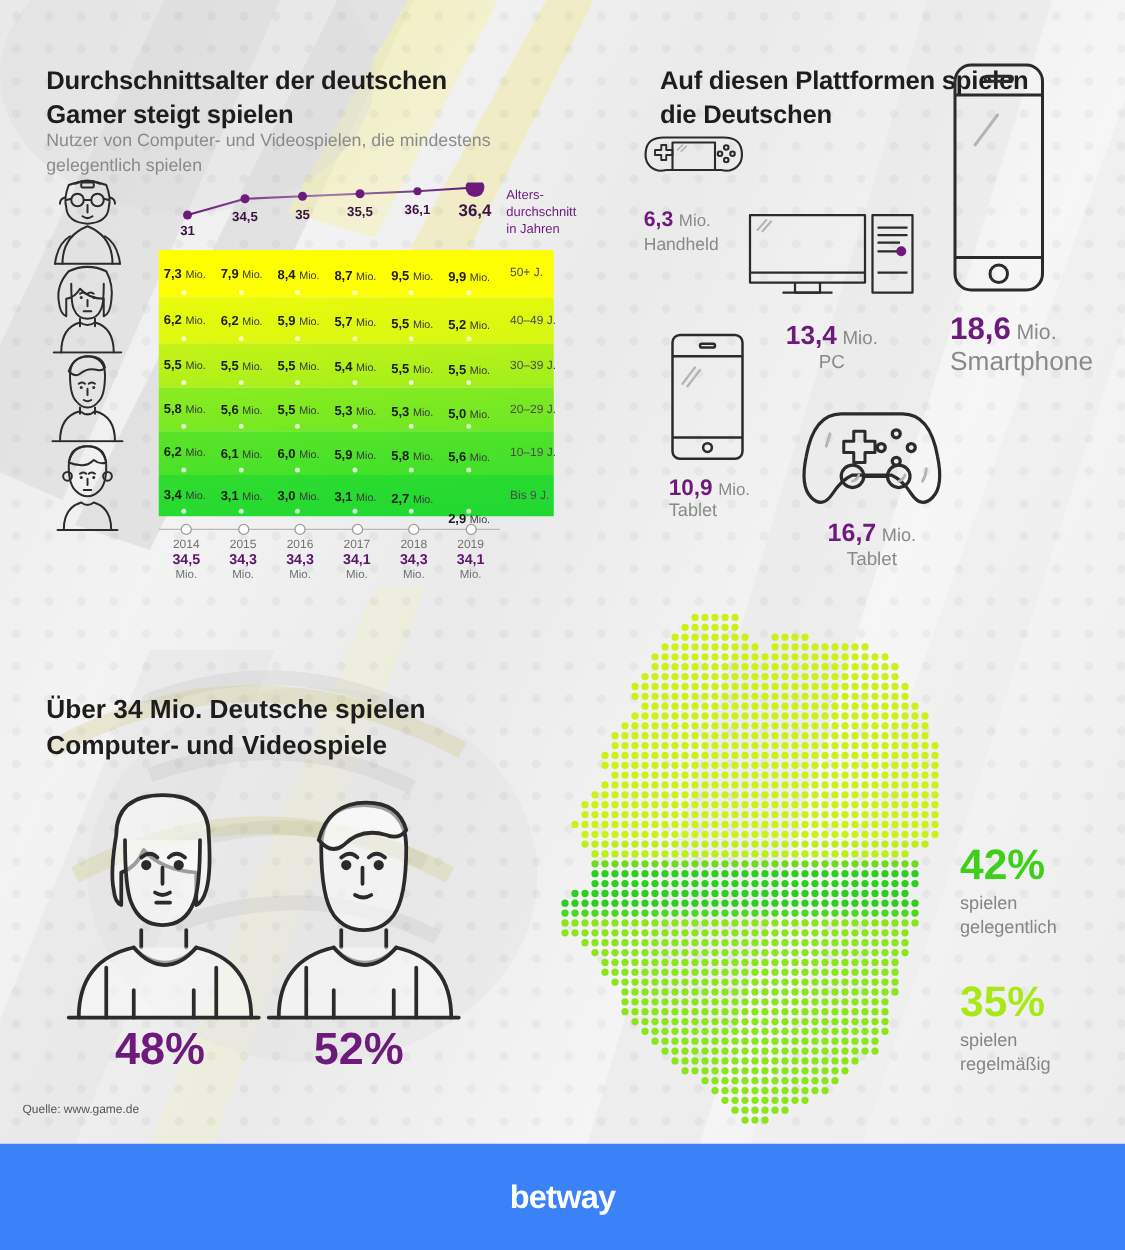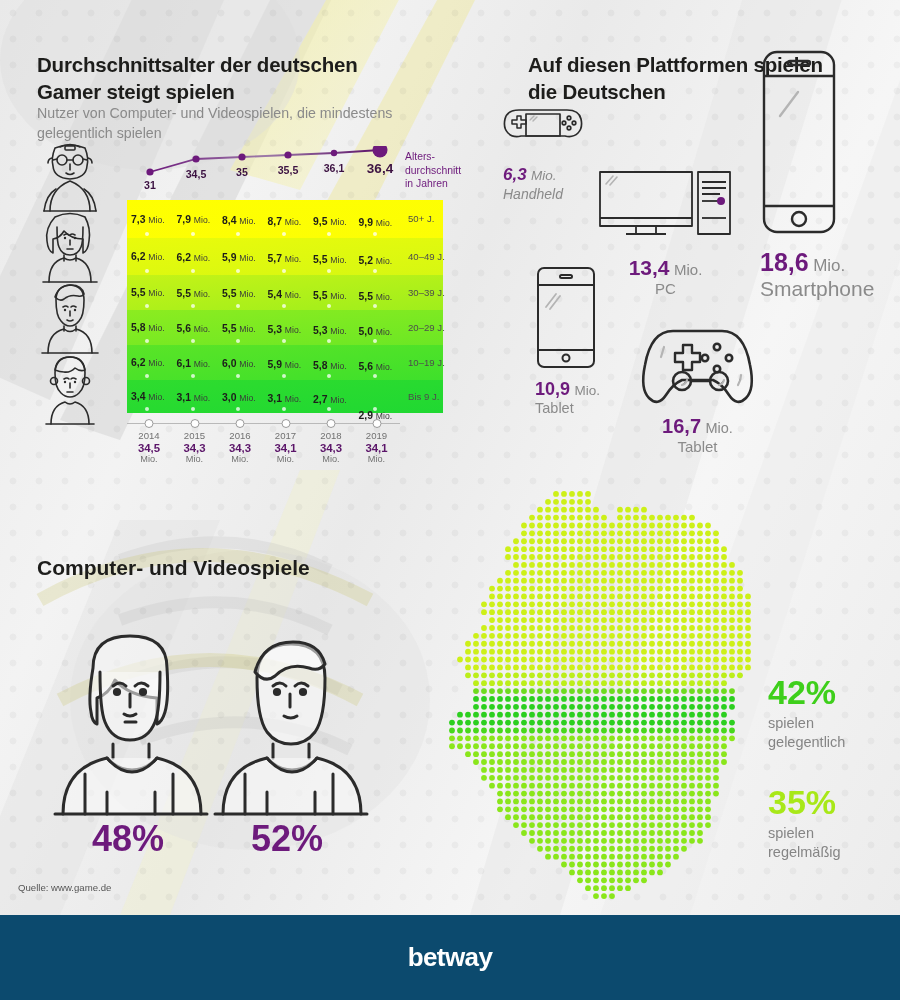--- a/index.html
+++ b/index.html
@@ -71,21 +71,21 @@
   #source{position:absolute;left:18px;top:352px;font-size:9.6px;color:#555;}
 
   
   #sec-map{position:absolute;left:430px;top:480px;width:470px;height:435px;}
   #map-holder{position:absolute;left:10px;top:10px;width:320px;height:410px;}
   .map-stat{position:absolute;left:338px;}
   .map-pct{font-size:34px;font-weight:bold;line-height:1;}
   .map-txt{font-size:14.5px;color:#858585;line-height:1.3;margin-top:5px;}
 
   
-  #footer{position:absolute;left:0;top:915px;width:900px;height:85px;background:#0c4a6e;
+  #footer{position:absolute;left:0;top:915px;width:900px;height:85px;background:#3b82f6;
           display:flex;align-items:center;justify-content:center;}
   #logo{color:#fff;font-size:26px;font-weight:bold;letter-spacing:-.6px;}
 </style>
 </head>
 <body>
 
 <div id="root">
 
   <div class="bg-layer">
     <div class="bg-base"></div>
@@ -425,21 +425,21 @@
           <div class="yr-y">2019</div>
           <div class="yr-v">34,1</div>
           <div class="yr-u">Mio.</div>
         </div>
       </div>
   </div>
 
   <div id="sec-plat">
     <div id="plat-title" class="h1">Auf diesen Plattformen spielen die Deutschen</div>
 
-    <div class="plat" style="left:33px;top:100px;font-style:italic;">
+    <div class="plat" style="left:45px;top:100px;">
       <svg width="80" height="55" viewBox="0 0 80 55">
         <g fill="none" stroke="#2b2b2b" stroke-width="1.7" stroke-linejoin="round">
           <path d="M16 10 h48 q12 0 14 9 q2 9 -3 14 q-5 5 -13 3 h-44 q-8 2 -13 -3 q-5 -5 -3 -14 q2 -9 14 -9 z"></path>
           <rect x="23" y="14" width="34" height="22"></rect>
           <path d="M9 20 h5 v-4 h4 v4 h5 v4 h-5 v4 h-4 v-4 h-5 z" stroke-width="1.5"></path>
           <circle cx="66" cy="18" r="1.8"></circle>
             <circle cx="71" cy="23" r="1.8"></circle>
           <circle cx="61" cy="23" r="1.8"></circle>
             <circle cx="66" cy="28" r="1.8"></circle>
         </g>
@@ -539,20 +539,21 @@
       <div style="text-align:center;width:125px;margin-top:4px;">
         <span class="plat-num" style="font-size:20px;">16,7</span>
         <span class="plat-u" style="font-size:14.5px;">Mio.</span>
         <div class="plat-name" style="font-size:15px;">Tablet</div>
       </div>
     </div>
   </div>
 
   <div id="sec-people">
     <div id="ppl-title">
+      <div>Über 34 Mio. Deutsche spielen</div>
       <div>Computer- und Videospiele</div>
     </div>
 
     <svg class="person-fig" style="left:45px;" viewBox="0 0 170 190">
       <g fill="#fbfbfb" fill-opacity=".55" stroke="#2b2b2b" stroke-width="3" stroke-linecap="round" stroke-linejoin="round">
         <path d="M48 40 q0 -32 37 -32 q37 0 37 32 q2 30 -2 44 q-3 10 -8 12 l0 -26 q-28 -2 -42 -18 q-6 14 -18 18 l0 26 q-5 -2 -6 -12 q-3 -14 2 -44 z"></path>
         <path d="M55 44 q0 38 5 50 q7 18 25 18 q18 0 25 -18 q5 -12 5 -50"></path>
         <path d="M68 116 v14 M104 116 v14"></path>
         <path d="M18 186 q0 -46 44 -56 q11 12 25 12 q14 0 25 -12 q44 10 44 56"></path>
         <path d="M62 130 q12 14 25 14 q13 0 25 -14"></path>

